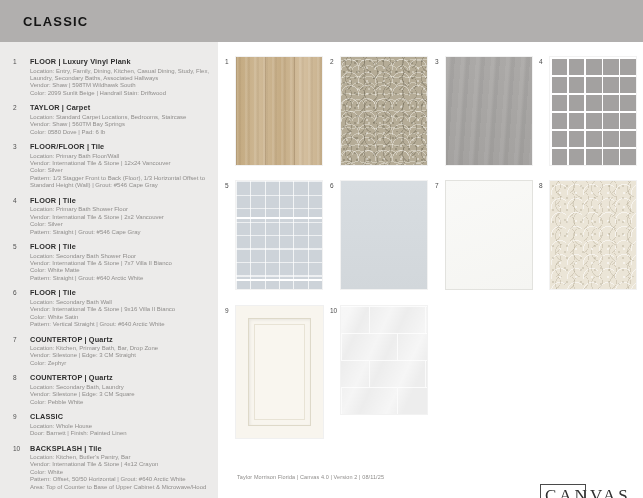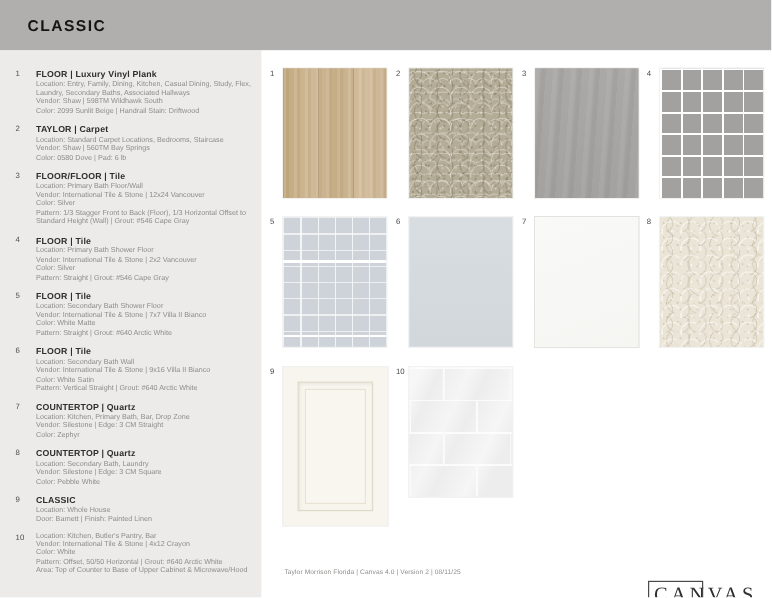--- a/index.html
+++ b/index.html
@@ -239,20 +239,21 @@
       <div class="body">
         <div class="title">CLASSIC</div>
         <div class="d">Location: Whole House</div>
         <div class="d">Door: Barnett | Finish: Painted Linen</div>
       </div>
     </div>
 
     <div class="spec">
       <span class="no">10</span>
       <div class="body">
+        <div class="title">BACKSPLASH | Tile</div>
         <div class="d">Location: Kitchen, Butler's Pantry, Bar</div>
         <div class="d">Vendor: International Tile &amp; Stone | 4x12 Crayon</div>
         <div class="d">Color: White</div>
         <div class="d">Pattern: Offset, 50/50 Horizontal | Grout: #640 Arctic White</div>
         <div class="d">Area: Top of Counter to Base of Upper Cabinet &amp; Microwave/Hood</div>
       </div>
     </div>
 
   </div>
 

